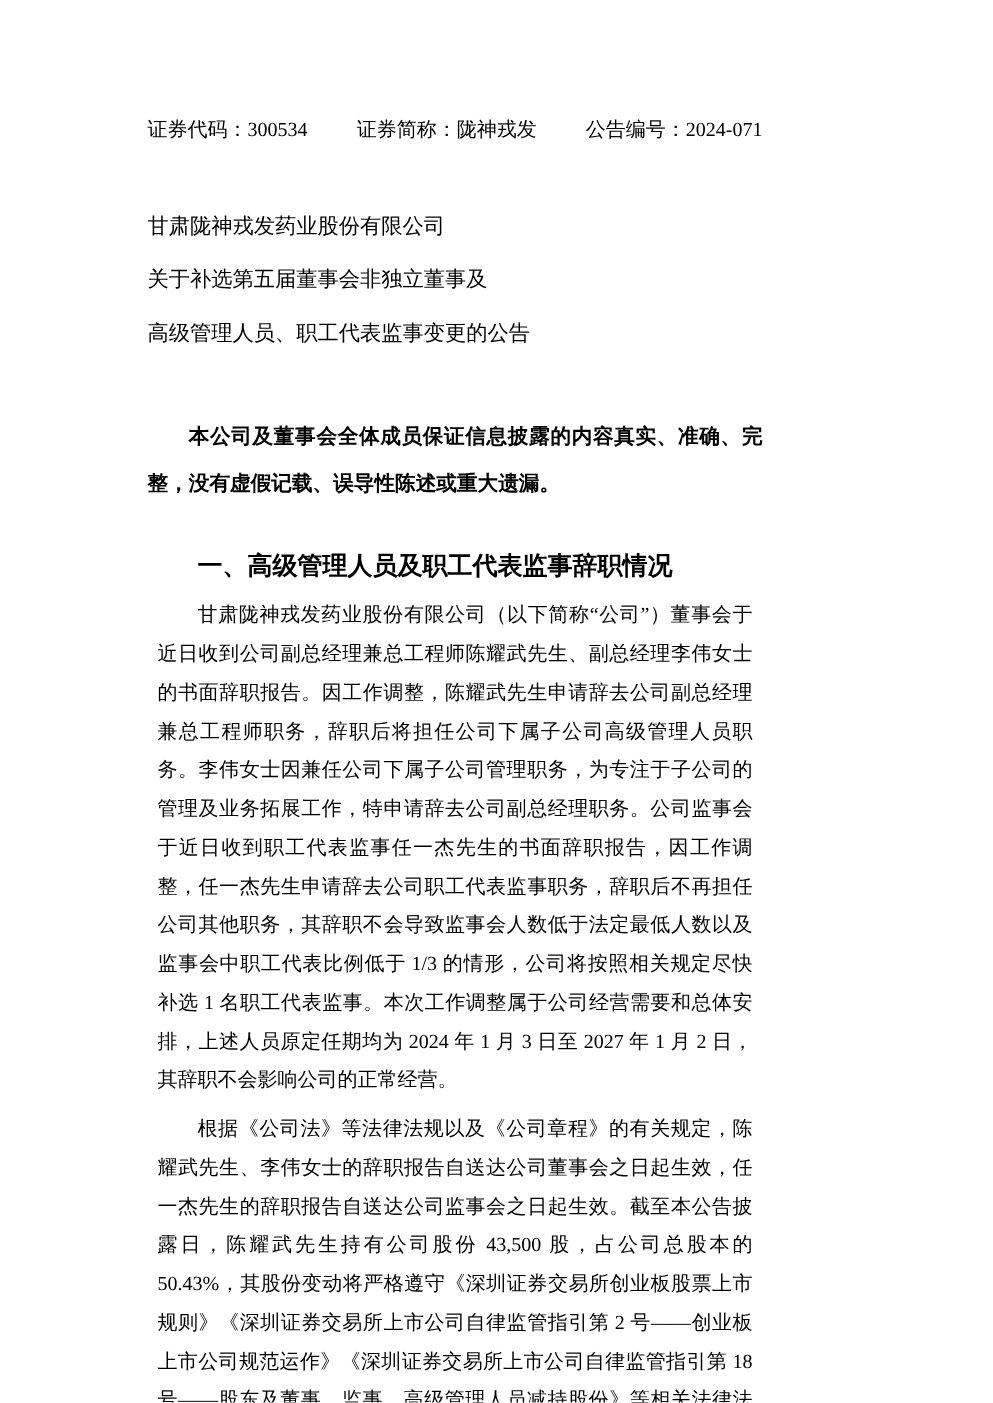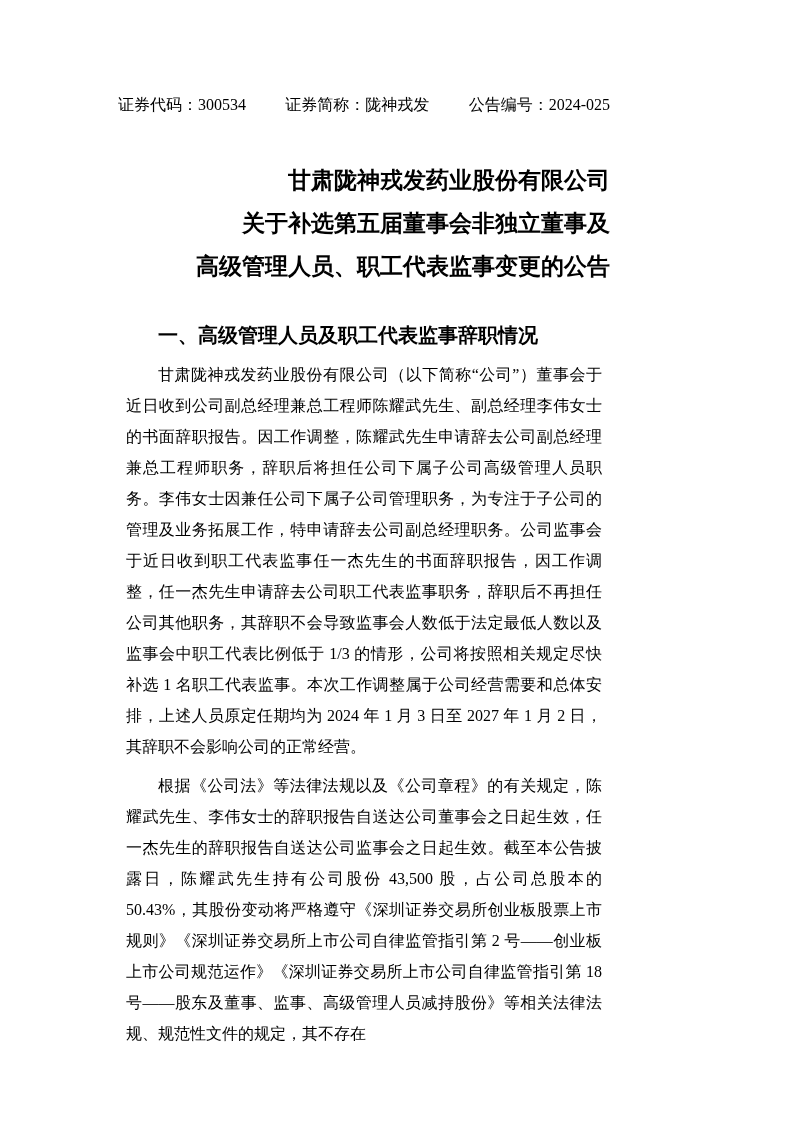--- a/index.html
+++ b/index.html
@@ -24,23 +24,23 @@
   .doc-header {
     display: flex;
     justify-content: space-between;
     align-items: baseline;
     font-size: 16px;
     line-height: 20px;
     white-space: nowrap;
   }
   .doc-title {
     margin-top: 44px;
-    text-align: right;
-    font-weight: bold;
-    font-size: 23px;
+    text-align: left;
+    font-weight: normal;
+    font-size: 17px;
     line-height: 43px;
   }
   .declaration {
     margin-top: 42px;
     font-weight: bold;
     font-size: 16.5px;
     line-height: 38px;
     text-align: justify;
     text-indent: 2em;
   }
@@ -60,29 +60,30 @@
   }
 </style>
 </head>
 <body>
 
 <div class="page">
 
   <div class="doc-header">
     <span>证券代码：300534</span>
     <span>证券简称：陇神戎发</span>
-    <span>公告编号：2024-025</span>
+    <span>公告编号：2024-071</span>
   </div>
 
   <div class="doc-title">
     <div>甘肃陇神戎发药业股份有限公司</div>
     <div>关于补选第五届董事会非独立董事及</div>
     <div>高级管理人员、职工代表监事变更的公告</div>
   </div>
 
+  <p class="declaration">本公司及董事会全体成员保证信息披露的内容真实、准确、完整，没有虚假记载、误导性陈述或重大遗漏。</p>
 
   <div>
     <div class="section-heading">一、高级管理人员及职工代表监事辞职情况</div>
     <p class="body-para">甘肃陇神戎发药业股份有限公司（以下简称“公司”）董事会于近日收到公司副总经理兼总工程师陈耀武先生、副总经理李伟女士的书面辞职报告。因工作调整，陈耀武先生申请辞去公司副总经理兼总工程师职务，辞职后将担任公司下属子公司高级管理人员职务。李伟女士因兼任公司下属子公司管理职务，为专注于子公司的管理及业务拓展工作，特申请辞去公司副总经理职务。公司监事会于近日收到职工代表监事任一杰先生的书面辞职报告，因工作调整，任一杰先生申请辞去公司职工代表监事职务，辞职后不再担任公司其他职务，其辞职不会导致监事会人数低于法定最低人数以及监事会中职工代表比例低于 1/3 的情形，公司将按照相关规定尽快补选 1 名职工代表监事。本次工作调整属于公司经营需要和总体安排，上述人员原定任期均为 2024 年 1 月 3 日至 2027 年 1 月 2 日，其辞职不会影响公司的正常经营。</p>
     <p class="body-para">根据《公司法》等法律法规以及《公司章程》的有关规定，陈耀武先生、李伟女士的辞职报告自送达公司董事会之日起生效，任一杰先生的辞职报告自送达公司监事会之日起生效。截至本公告披露日，陈耀武先生持有公司股份 43,500 股，占公司总股本的 50.43%，其股份变动将严格遵守《深圳证券交易所创业板股票上市规则》《深圳证券交易所上市公司自律监管指引第 2 号——创业板上市公司规范运作》《深圳证券交易所上市公司自律监管指引第 18 号——股东及董事、监事、高级管理人员减持股份》等相关法律法规、规范性文件的规定，其不存在</p>
   </div>
 
 </div>
 
 </body></html>

